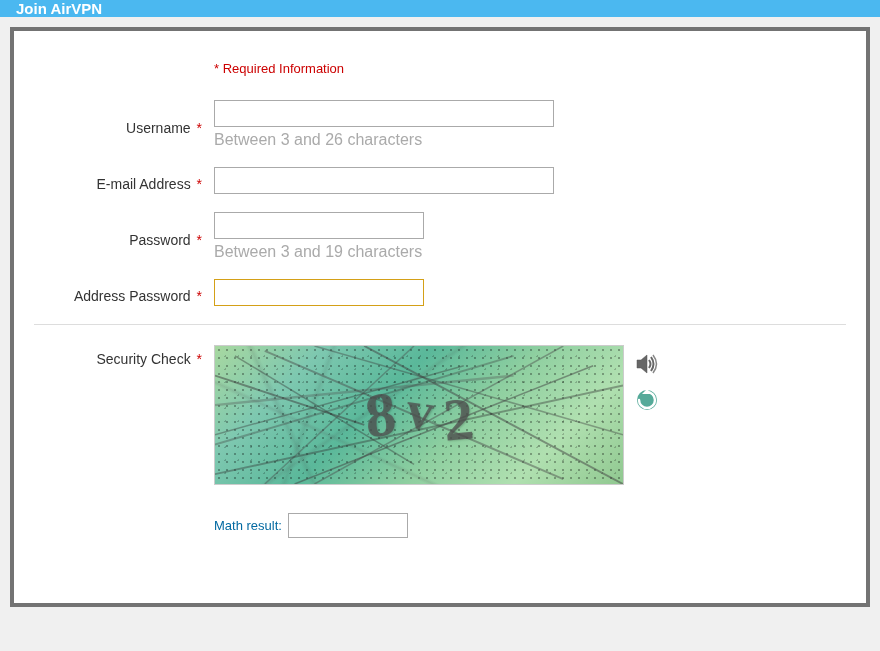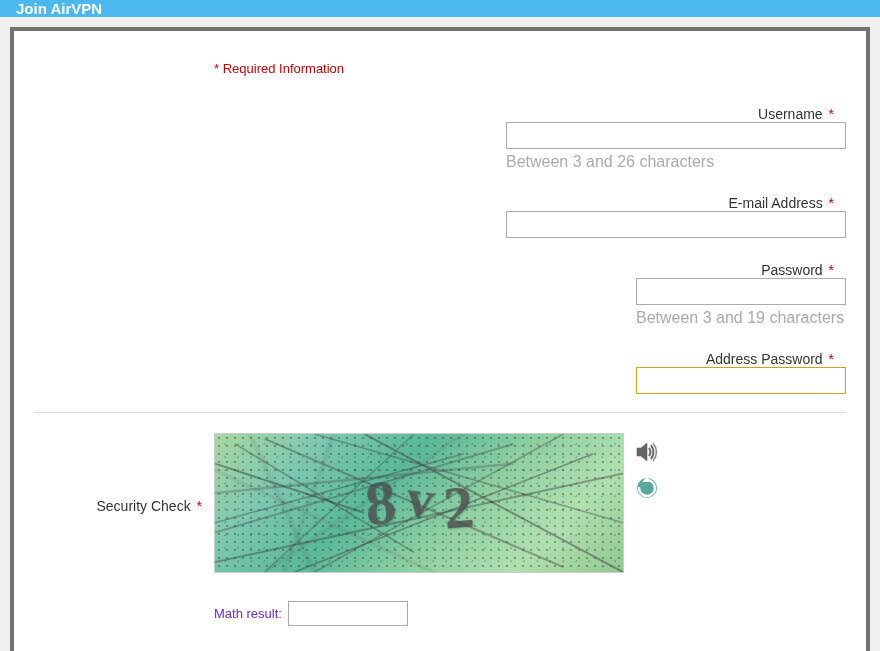--- a/index.html
+++ b/index.html
@@ -34,23 +34,22 @@
 
     .required-info {
       color: #cc0000;
       margin-bottom: 24px;
       margin-left: 180px;
       font-size: 13px;
     }
 
     .form-row {
       display: flex;
-      align-items: flex-end;
+      align-items: center;
       margin-bottom: 18px;
-      flex-direction: column;
     }
 
     .form-label {
       width: 180px;
       text-align: right;
       padding-right: 12px;
       padding-top: 6px;
       color: #333;
       font-size: 14px;
       flex-shrink: 0;
@@ -93,21 +92,21 @@
     }
 
     .divider {
       border: none;
       border-top: 1px solid #ddd;
       margin: 10px 0 20px 0;
     }
 
     .security-row {
       display: flex;
-      align-items: center;
+      align-items: flex-start;
       margin-bottom: 28px;
     }
 
     .security-label {
       width: 180px;
       text-align: right;
       padding-right: 12px;
       padding-top: 6px;
       color: #333;
       font-size: 14px;
@@ -214,21 +213,21 @@
 
     .math-result-row {
       display: flex;
       align-items: center;
       gap: 6px;
       margin-top: 10px;
       margin-left: 180px;
     }
 
     .math-label {
-      color: #6d28d9;
+      color: #0369a1;
       font-size: 13px;
     }
 
     .math-input {
       border: 1px solid #aaa;
       padding: 4px 6px;
       width: 120px;
       font-size: 13px;
       outline: none;
     }

